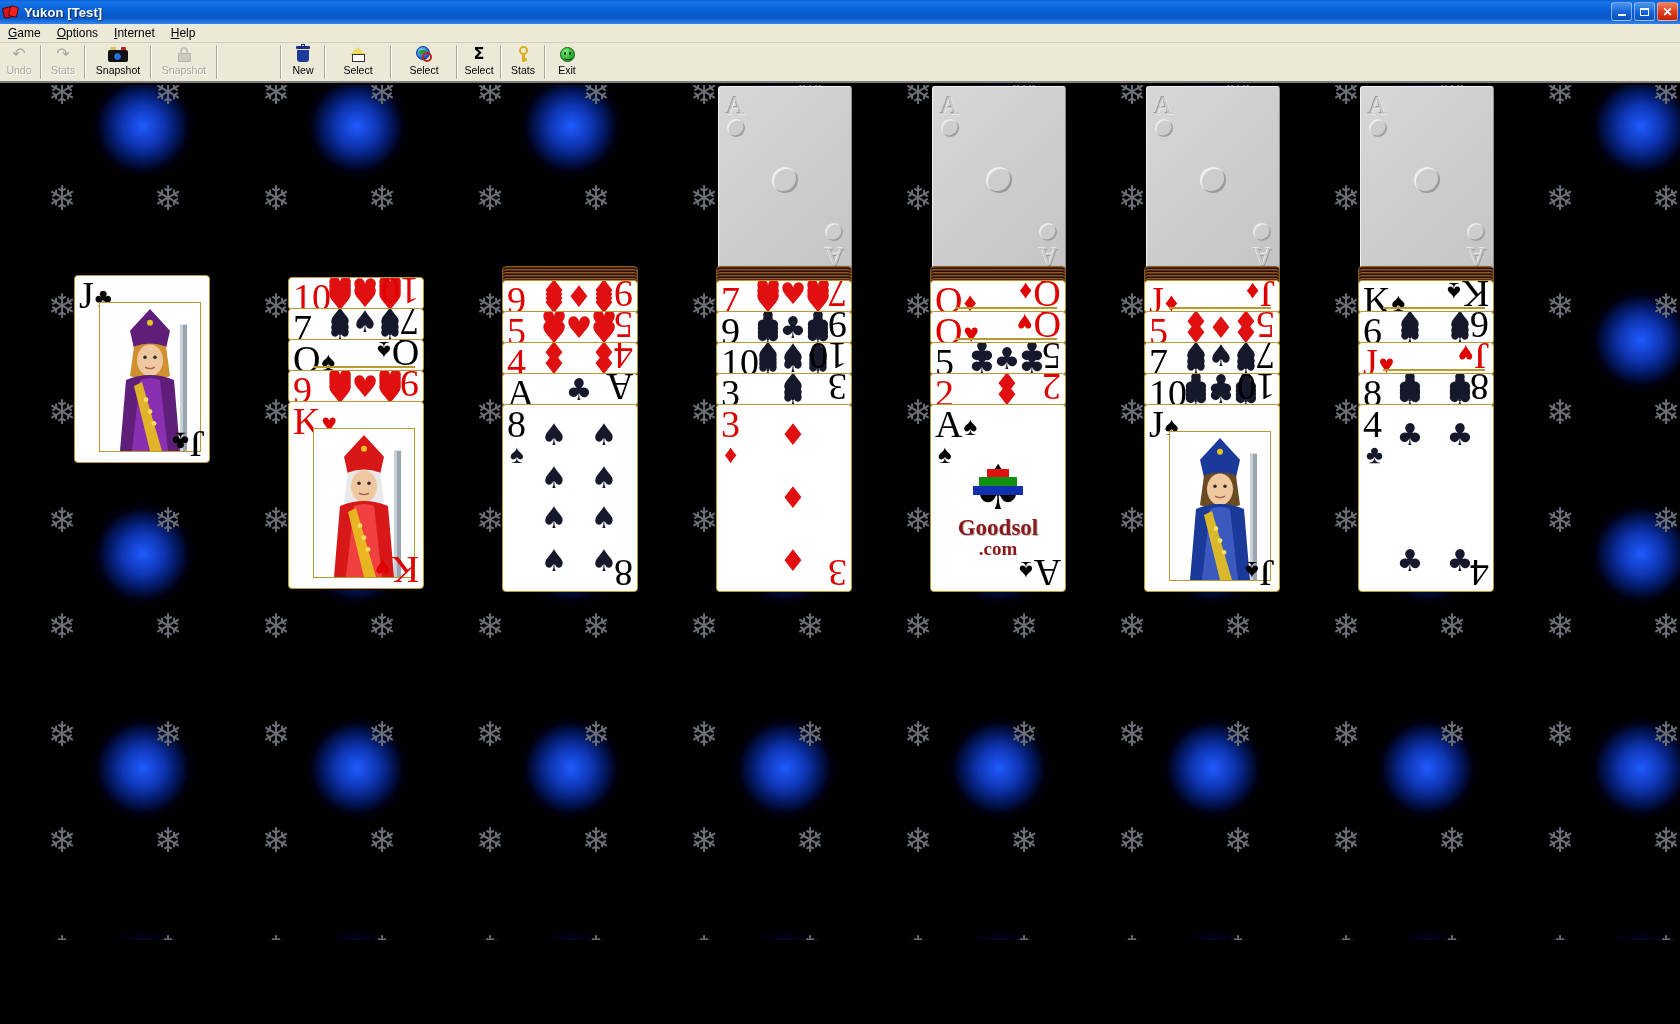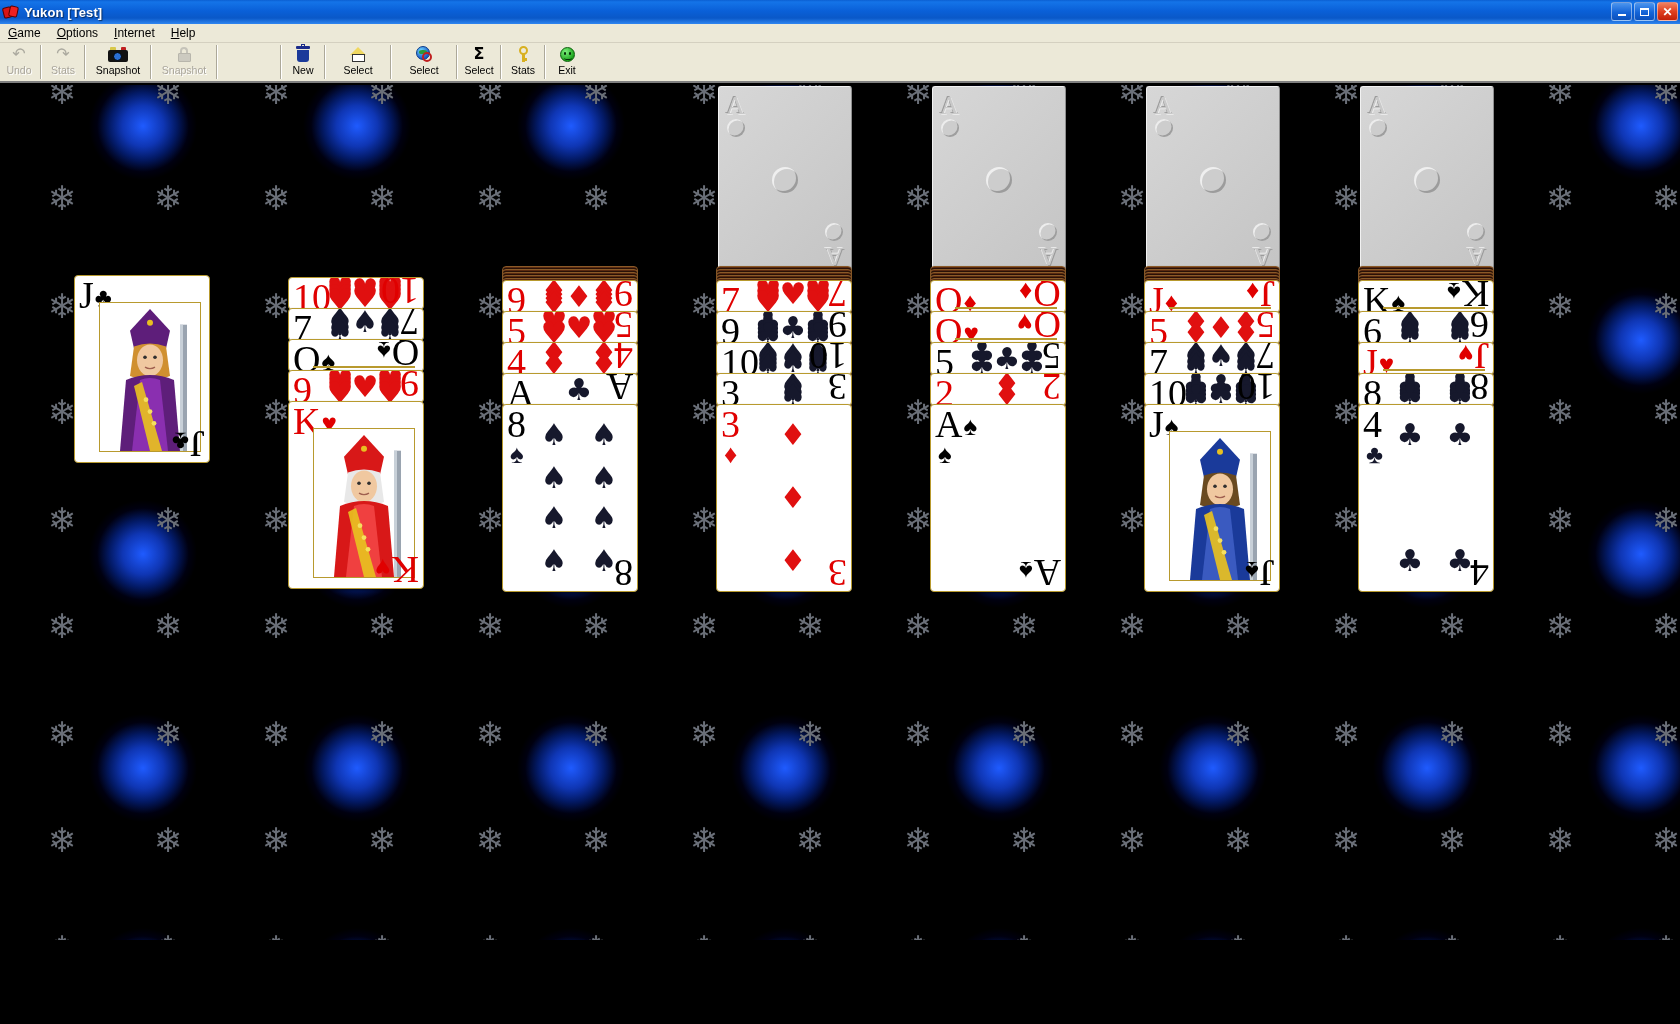--- a/index.html
+++ b/index.html
@@ -992,20 +992,30 @@
             <div class="crnr-br red">
               <span>2</span>
             </div>
           </div>
           <div class="card" style="top:319px;height:188px;z-index:24">
             <div class="crnr blk">
               <span>A</span>
               <span class="pip">♠</span>
             </div>
             <div class="crnr-sub blk" style="color:#000">♠</div>
+            <div class="goodsol">
+              <div class="gs-spade">
+                <div class="sp">♠</div>
+                <div class="gs-band gs-red"></div>
+                <div class="gs-band gs-grn"></div>
+                <div class="gs-band gs-blu"></div>
+              </div>
+              <div class="gs-txt1">Goodsol</div>
+              <div class="gs-txt2">.com</div>
+            </div>
             <div class="crnr-br blk">
               <span>A</span>
               <span class="pip">♠</span>
             </div>
           </div>
         </div>
         <div class="col" style="left:1144px;top:0;height:855px">
           <div class="card face-down" style="top:181px;z-index:0"></div>
           <div class="card face-down" style="top:184px;z-index:1"></div>
           <div class="card face-down" style="top:187px;z-index:2"></div>

